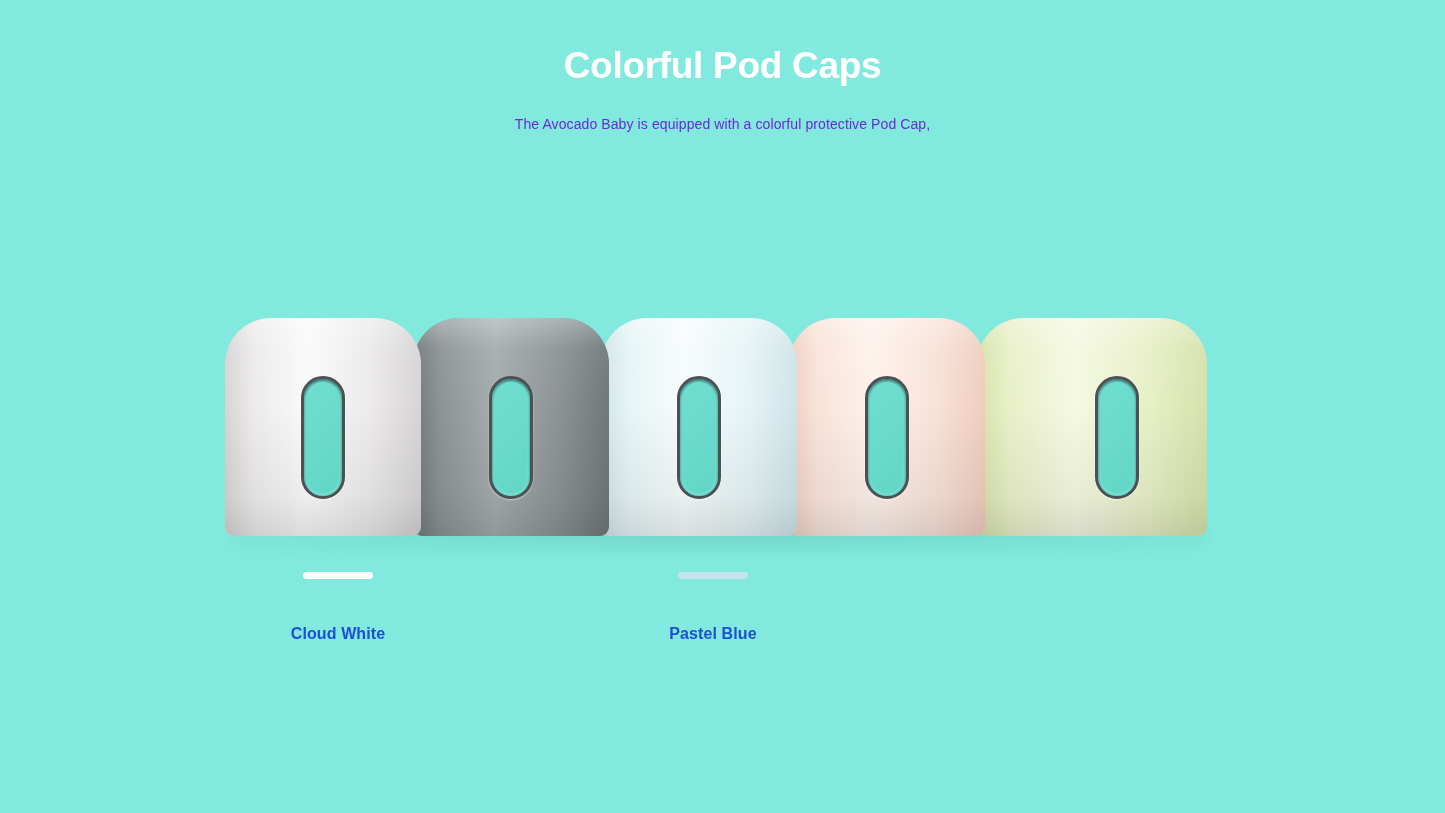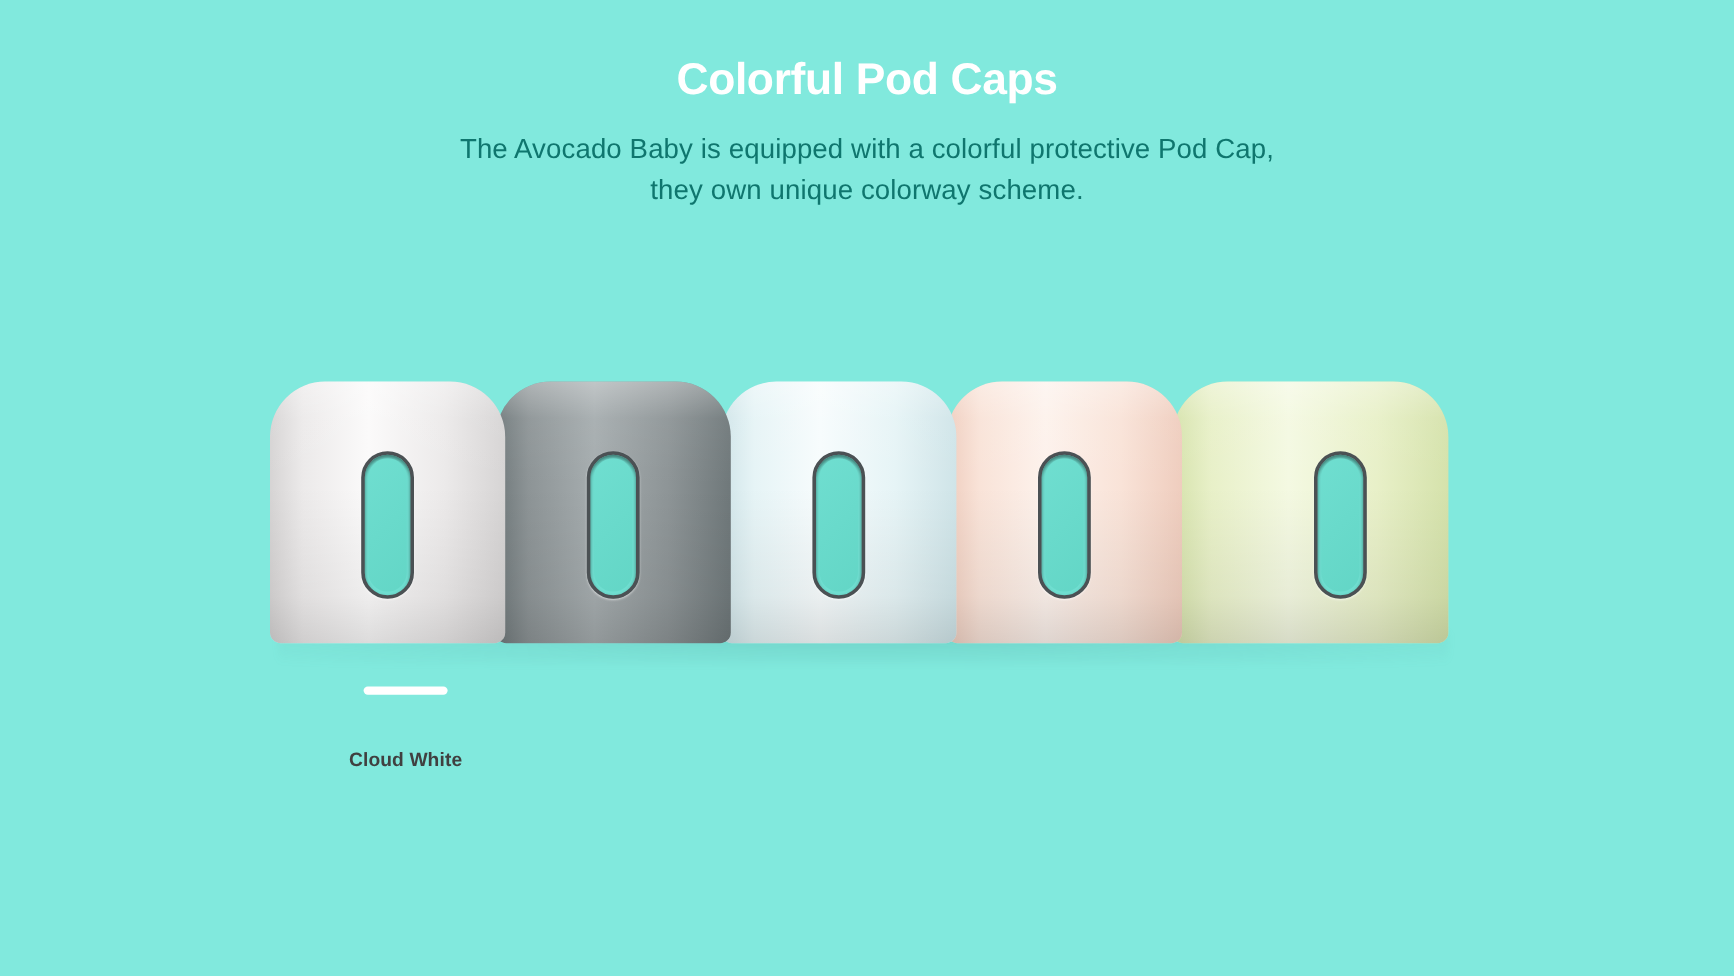--- a/index.html
+++ b/index.html
@@ -29,23 +29,23 @@
   .page-title {
     font-size: 37px;
     font-weight: bold;
     color: #ffffff;
     letter-spacing: -0.3px;
     line-height: 1.15;
   }
 
   .page-subtitle {
     margin-top: 19px;
-    font-size: 23px;
+    font-size: 14px;
     font-weight: 400;
-    color: #0f766e;
+    color: #6d28d9;
     line-height: 34px;
     letter-spacing: 0.1px;
   }
   .page-subtitle .sub-line { display: block; }
 
   
   .caps-row {
     position: absolute;
     left: 225px;
     top: 318px;
@@ -152,34 +152,33 @@
     width: 70px;
     height: 7px;
     border-radius: 4px;
     margin: 0 auto;
   }
 
   .swatch-label {
     margin-top: 46px;
     font-size: 16px;
     font-weight: bold;
-    color: #404040;
+    color: #1d4ed8;
     letter-spacing: 0.1px;
     white-space: nowrap;
   }
 </style>
 </head>
 <body style="background: rgb(129, 233, 221);">
 
 <div class="header">
   <h1 class="page-title">Colorful Pod Caps</h1>
 
   <div class="page-subtitle">
     <span class="sub-line">The Avocado Baby is equipped with a colorful protective Pod Cap,</span>
-    <span class="sub-line">they own unique colorway scheme.</span>
   </div>
 </div>
 
 <div class="caps-shadow"></div>
 
 <div class="caps-row">
 
   <div class="cap cap-0" style="background: linear-gradient(to right, rgb(214, 212, 212) 0%, rgb(236, 234, 234) 14%, rgb(251, 250, 250) 42%, rgb(236, 234, 234) 74%, rgb(214, 212, 212) 100%);">
     <div class="shade vert"></div>
     <div class="port" style="left: 76px;">
@@ -228,16 +227,20 @@
 </div>
 
 <div class="swatch-row">
 
   <div class="swatch-col swatch-col-0">
     <div class="swatch-pill" style="background: rgb(255, 255, 255);"></div>
     <div class="swatch-label">Cloud White</div>
   </div>
 
 
+  <div class="swatch-col swatch-col-2">
+    <div class="swatch-pill" style="background: rgb(197, 228, 239);"></div>
+    <div class="swatch-label">Pastel Blue</div>
+  </div>
 
 
 
 </div>
 
 </body></html>

